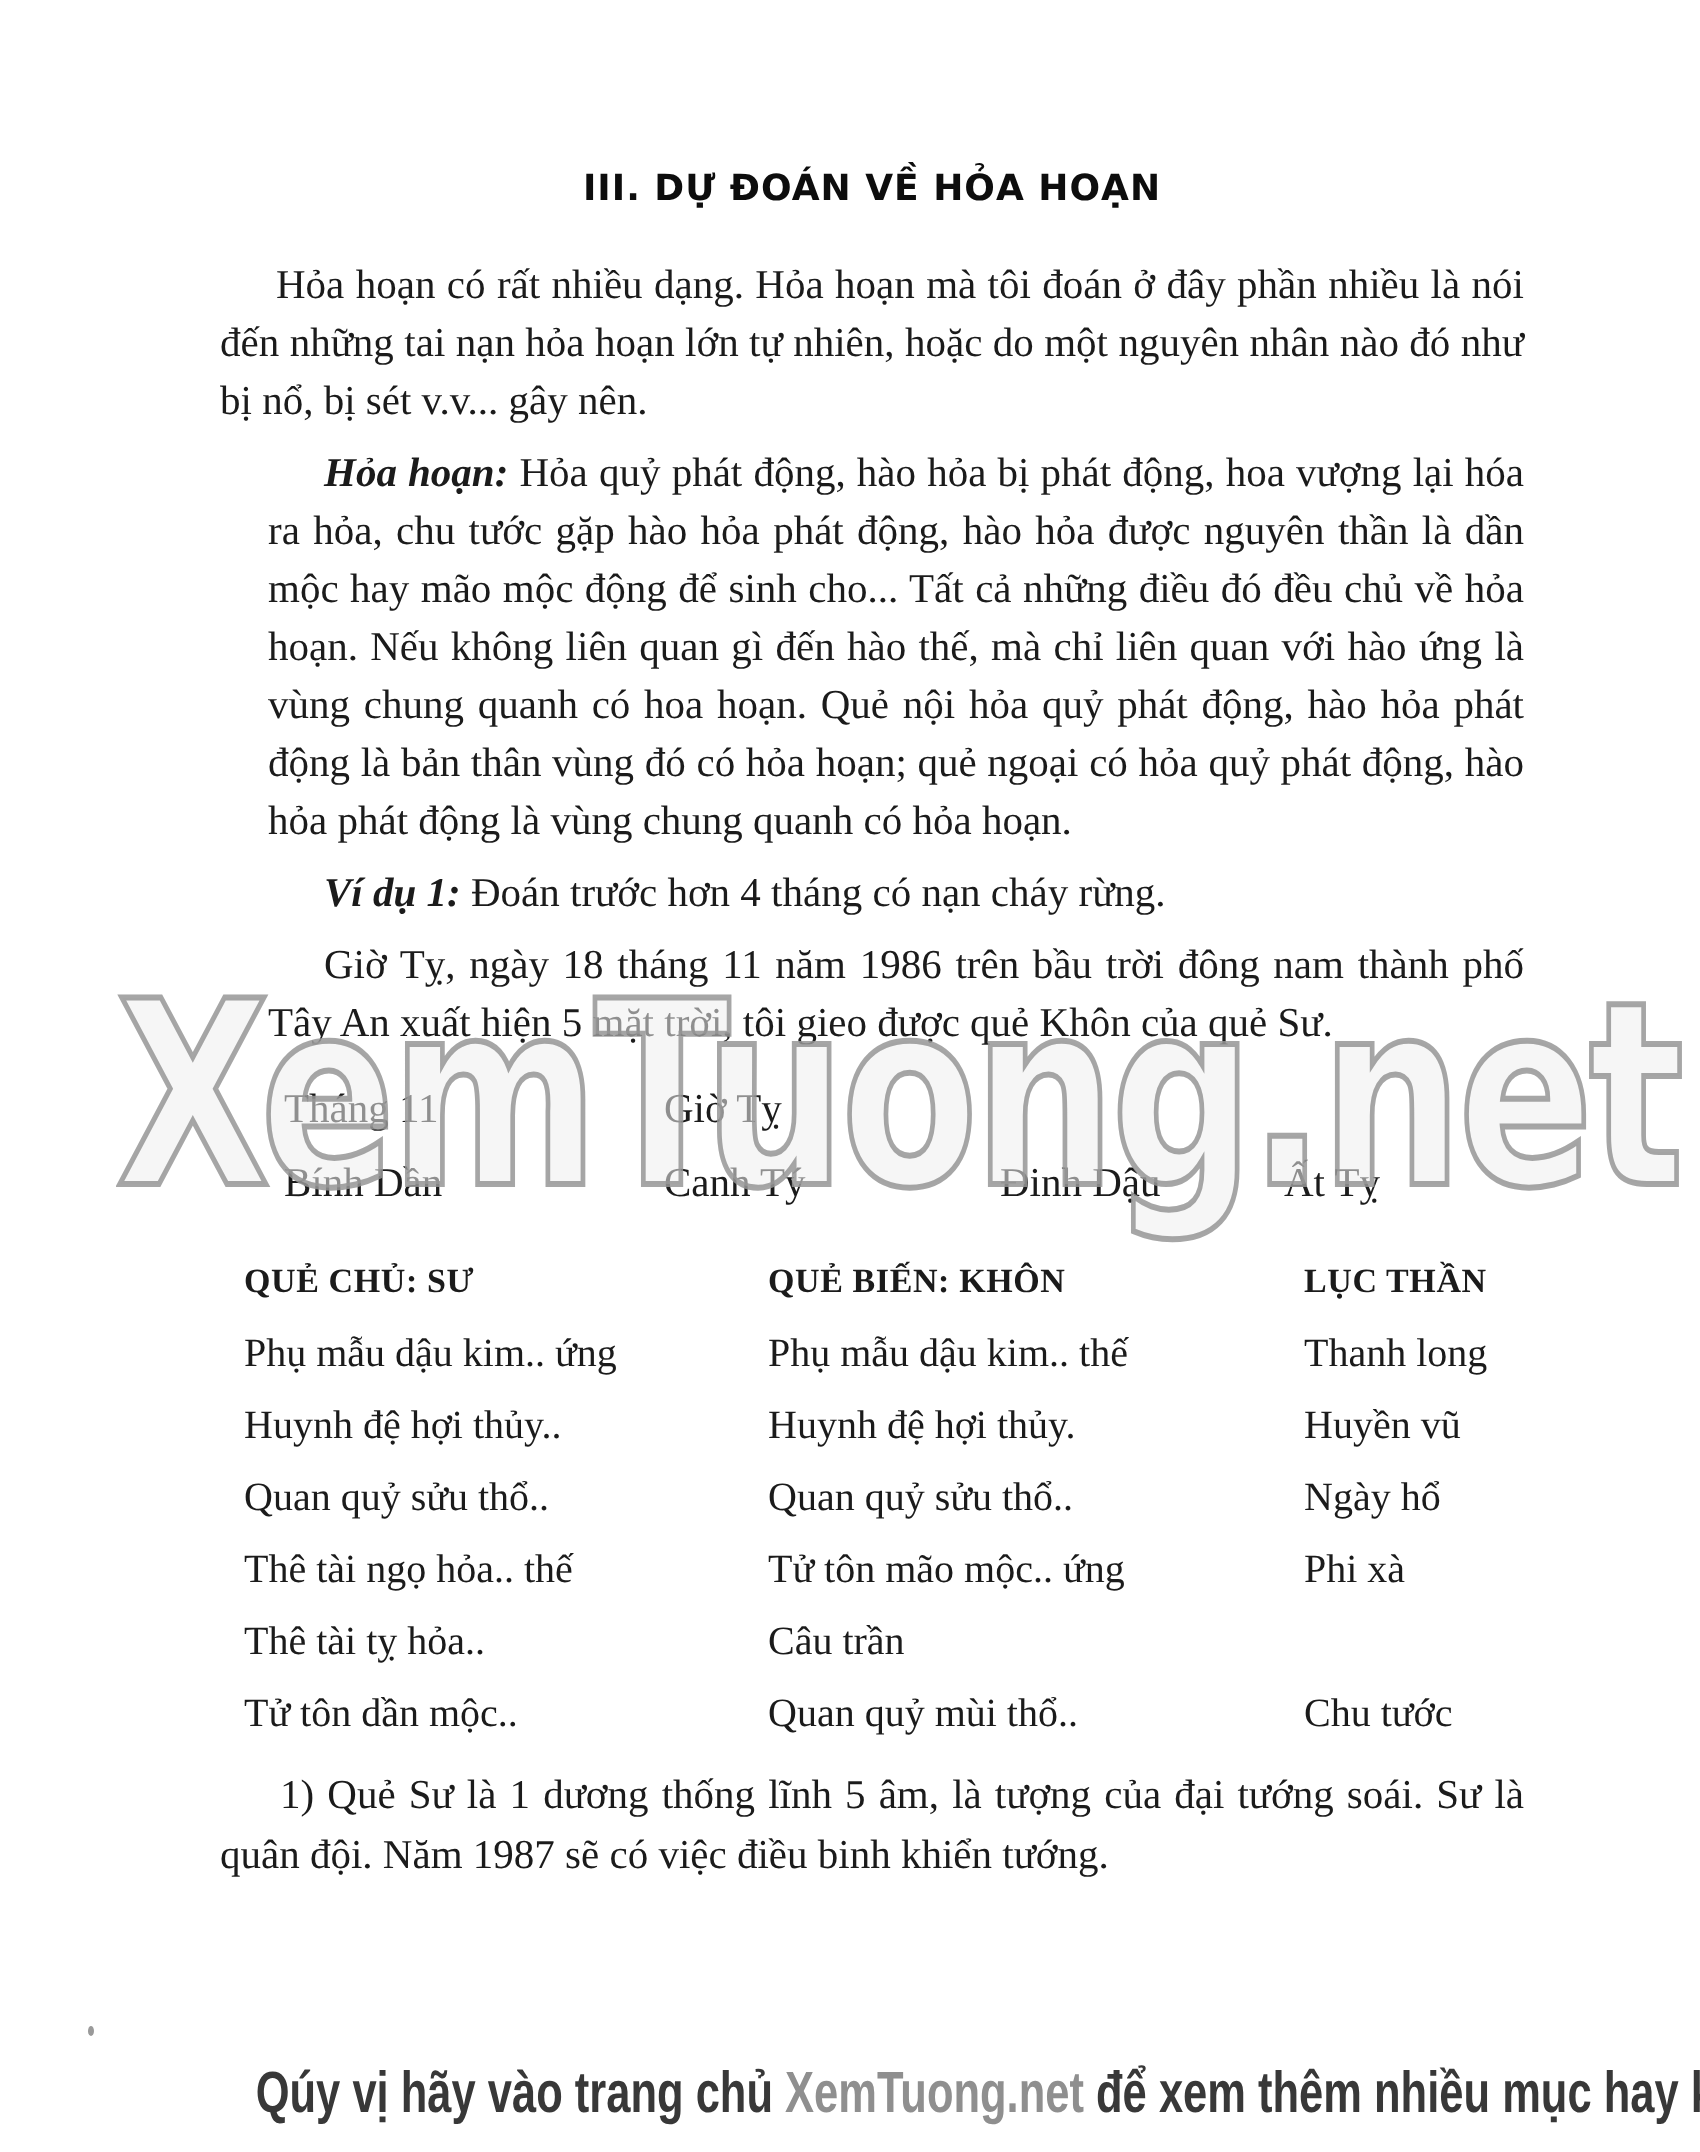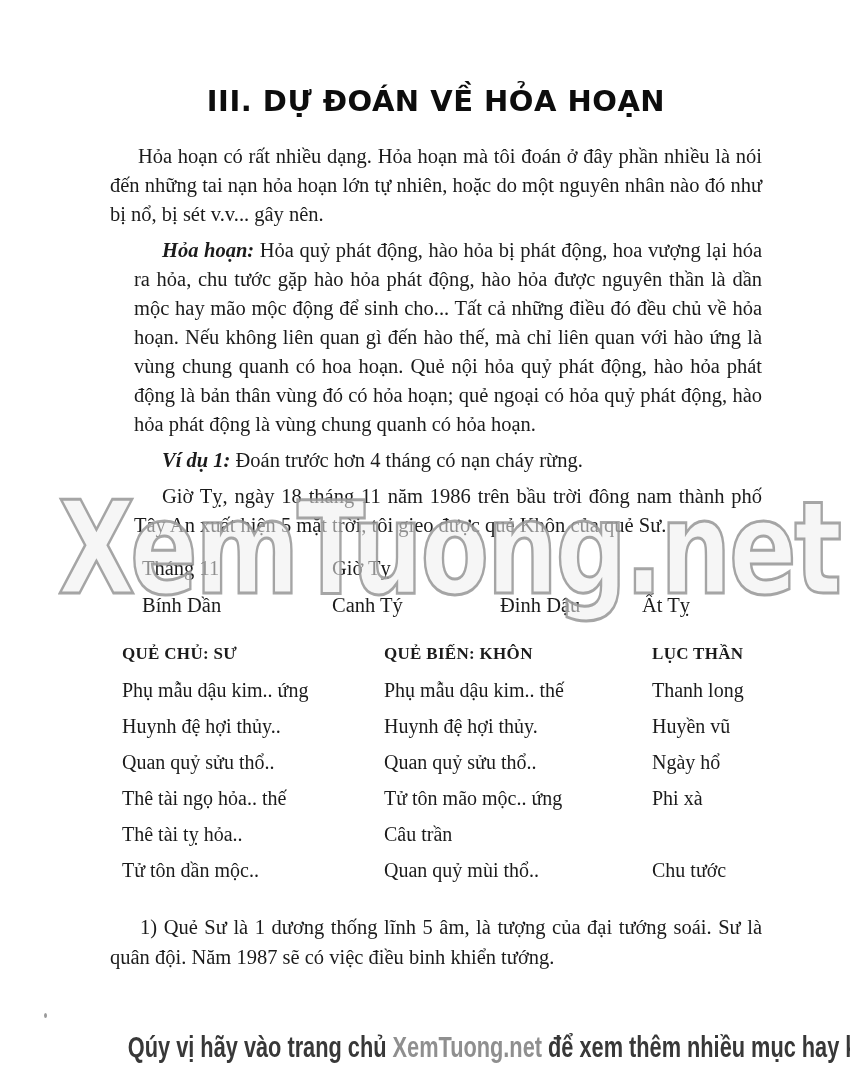--- a/index.html
+++ b/index.html
@@ -13,42 +13,42 @@
   .page { position:absolute; inset:0; }
 
   .content {
     position:absolute; left:110px; top:84px; width:652px;
     color:#1b1b1b; font-size:20.5px; z-index:1;
   }
 
   h1.title {
     margin:0 0 24px 0; text-align:center;
     font-family:"DejaVu Sans","Liberation Sans",sans-serif;
-    font-size:29px; font-weight:bold; letter-spacing:0.5px; color:#0d0d0d;
+    font-size:18px; font-weight:bold; letter-spacing:0.5px; color:#0d0d0d;
   }
 
   p.para { margin:0; text-align:justify; line-height:29px; }
   p.para + p.para { margin-top:7px;margin-left:24px; }
   .indent { text-indent:28px; }
   .lead { font-weight:bold; font-style:italic; }
 
   .date-table { margin-top:10px; }
   .date-row {
     display:grid; grid-template-columns:190px 168px 142px 1fr;
     padding-left:32px; line-height:37px; font-size:20.5px;
   }
 
   .hex-table { margin-top:12px; font-size:20px; }
   .hex-row {
     display:grid; grid-template-columns:262px 268px 1fr;
     padding-left:12px; line-height:36px;
   }
   .hex-row.header { font-weight:bold; font-size:17px; letter-spacing:0.3px; }
 
-  p.note { margin-top:24px; text-indent:30px; line-height:30px; }
+  p.note { margin-top:8px; text-indent:30px; line-height:30px; }
 
   .watermark {
     position:absolute; left:58px; top:474px;
     font-family:"DejaVu Sans","Liberation Sans",sans-serif;
     font-weight:bold; font-size:128px; letter-spacing:-3px;
     white-space:nowrap;
     color:rgba(238,238,238,0.55);
     -webkit-text-stroke:3px rgba(150,150,150,0.85);
     transform:scaleX(0.78); transform-origin:left center;
     z-index:5; pointer-events:none;

